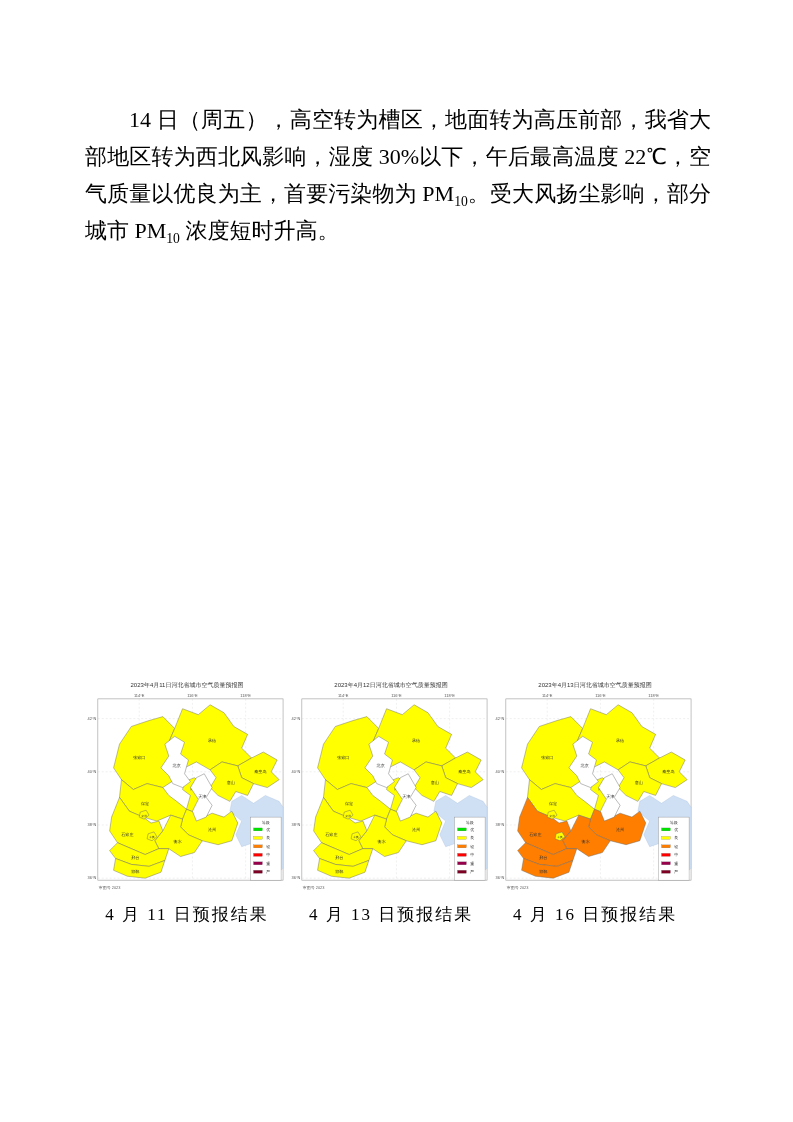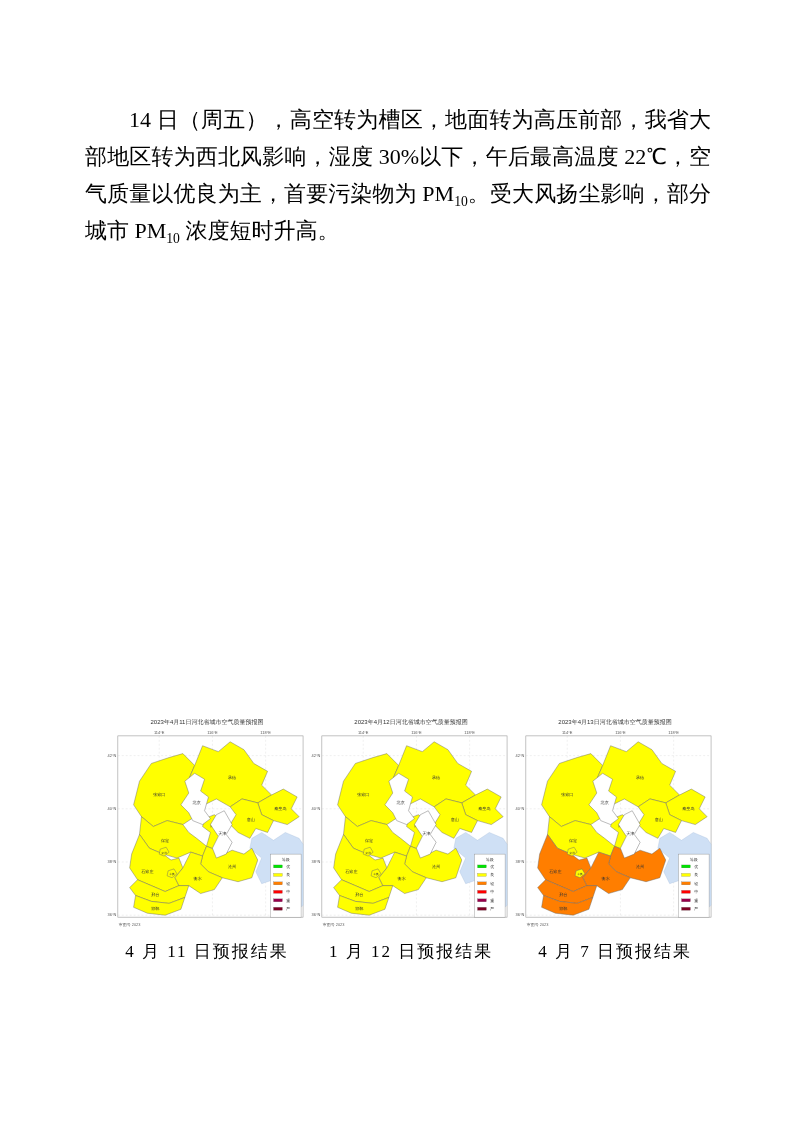--- a/index.html
+++ b/index.html
@@ -18,22 +18,22 @@
     margin:0;
     font-size:22px;
     line-height:37px;
     text-align:justify;
     text-indent:2em;
     word-break:break-all;
     font-family:Liberation Serif, serif;
   }
   .para sub{font-size:0.62em;line-height:0;}
   .maps-row{
-    position:absolute;left:85px;top:716px;width:632px;
-    display:flex;justify-content:flex-end;
+    position:absolute;left:85px;top:679px;width:632px;
+    display:flex;justify-content:flex-start;
   }
   .map-figure{
     width:204px;margin:0;padding:0;text-align:center;
   }
   .map-title{
     font-family:"Liberation Sans","DejaVu Sans",sans-serif;
     font-size:6px;color:#333;height:12px;line-height:12px;
     white-space:nowrap;overflow:hidden;
   }
   .map-canvas{width:202px;height:200px;margin:0 auto;}
@@ -181,21 +181,21 @@
             <rect x="170" y="156.2" width="9" height="3" fill="#ff7e00" stroke="#555" stroke-width="0.2"></rect>
             <text x="183" y="159.2" font-size="4" text-anchor="start" fill="#333" font-family="&quot;Liberation Sans&quot;,&quot;DejaVu Sans&quot;,sans-serif">轻</text>
             <rect x="170" y="164.8" width="9" height="3" fill="#ff0000" stroke="#555" stroke-width="0.2"></rect>
             <text x="183" y="167.8" font-size="4" text-anchor="start" fill="#333" font-family="&quot;Liberation Sans&quot;,&quot;DejaVu Sans&quot;,sans-serif">中</text>
             <rect x="170" y="173.4" width="9" height="3" fill="#99004c" stroke="#555" stroke-width="0.2"></rect>
             <text x="183" y="176.4" font-size="4" text-anchor="start" fill="#333" font-family="&quot;Liberation Sans&quot;,&quot;DejaVu Sans&quot;,sans-serif">重</text>
             <rect x="170" y="182" width="9" height="3" fill="#7e0023" stroke="#555" stroke-width="0.2"></rect>
             <text x="183" y="185" font-size="4" text-anchor="start" fill="#333" font-family="&quot;Liberation Sans&quot;,&quot;DejaVu Sans&quot;,sans-serif">严</text>
             <text x="13" y="200.5" font-size="4" text-anchor="start" fill="#666" font-family="&quot;Liberation Sans&quot;,&quot;DejaVu Sans&quot;,sans-serif">审图号 2023</text>
           </svg></div>
-      <figcaption class="map-caption">1 月 12 日预报结果</figcaption>
+      <figcaption class="map-caption">4 月 13 日预报结果</figcaption>
     </figure>
 
     <figure class="map-figure">
       <div class="map-title">2023年4月13日河北省城市空气质量预报图</div>
       <div class="map-canvas"><svg viewBox="0 0 205 203" width="202" height="200">
             <rect x="12" y="8" width="188" height="184" fill="#ffffff" stroke="#999" stroke-width="0.6"></rect>
             <line x1="54" y1="8" x2="54" y2="192" stroke="#ccc" stroke-width="0.3" stroke-dasharray="2,2"></line>
             <text x="54" y="6" font-size="4" text-anchor="middle" fill="#555" font-family="&quot;Liberation Sans&quot;,&quot;DejaVu Sans&quot;,sans-serif">114°E</text>
             <line x1="108" y1="8" x2="108" y2="192" stroke="#ccc" stroke-width="0.3" stroke-dasharray="2,2"></line>
             <text x="108" y="6" font-size="4" text-anchor="middle" fill="#555" font-family="&quot;Liberation Sans&quot;,&quot;DejaVu Sans&quot;,sans-serif">116°E</text>
@@ -249,17 +249,17 @@
             <rect x="170" y="156.2" width="9" height="3" fill="#ff7e00" stroke="#555" stroke-width="0.2"></rect>
             <text x="183" y="159.2" font-size="4" text-anchor="start" fill="#333" font-family="&quot;Liberation Sans&quot;,&quot;DejaVu Sans&quot;,sans-serif">轻</text>
             <rect x="170" y="164.8" width="9" height="3" fill="#ff0000" stroke="#555" stroke-width="0.2"></rect>
             <text x="183" y="167.8" font-size="4" text-anchor="start" fill="#333" font-family="&quot;Liberation Sans&quot;,&quot;DejaVu Sans&quot;,sans-serif">中</text>
             <rect x="170" y="173.4" width="9" height="3" fill="#99004c" stroke="#555" stroke-width="0.2"></rect>
             <text x="183" y="176.4" font-size="4" text-anchor="start" fill="#333" font-family="&quot;Liberation Sans&quot;,&quot;DejaVu Sans&quot;,sans-serif">重</text>
             <rect x="170" y="182" width="9" height="3" fill="#7e0023" stroke="#555" stroke-width="0.2"></rect>
             <text x="183" y="185" font-size="4" text-anchor="start" fill="#333" font-family="&quot;Liberation Sans&quot;,&quot;DejaVu Sans&quot;,sans-serif">严</text>
             <text x="13" y="200.5" font-size="4" text-anchor="start" fill="#666" font-family="&quot;Liberation Sans&quot;,&quot;DejaVu Sans&quot;,sans-serif">审图号 2023</text>
           </svg></div>
-      <figcaption class="map-caption">4 月 7 日预报结果</figcaption>
+      <figcaption class="map-caption">4 月 16 日预报结果</figcaption>
     </figure>
   </div>
 
 </div>
 
 </body></html>

